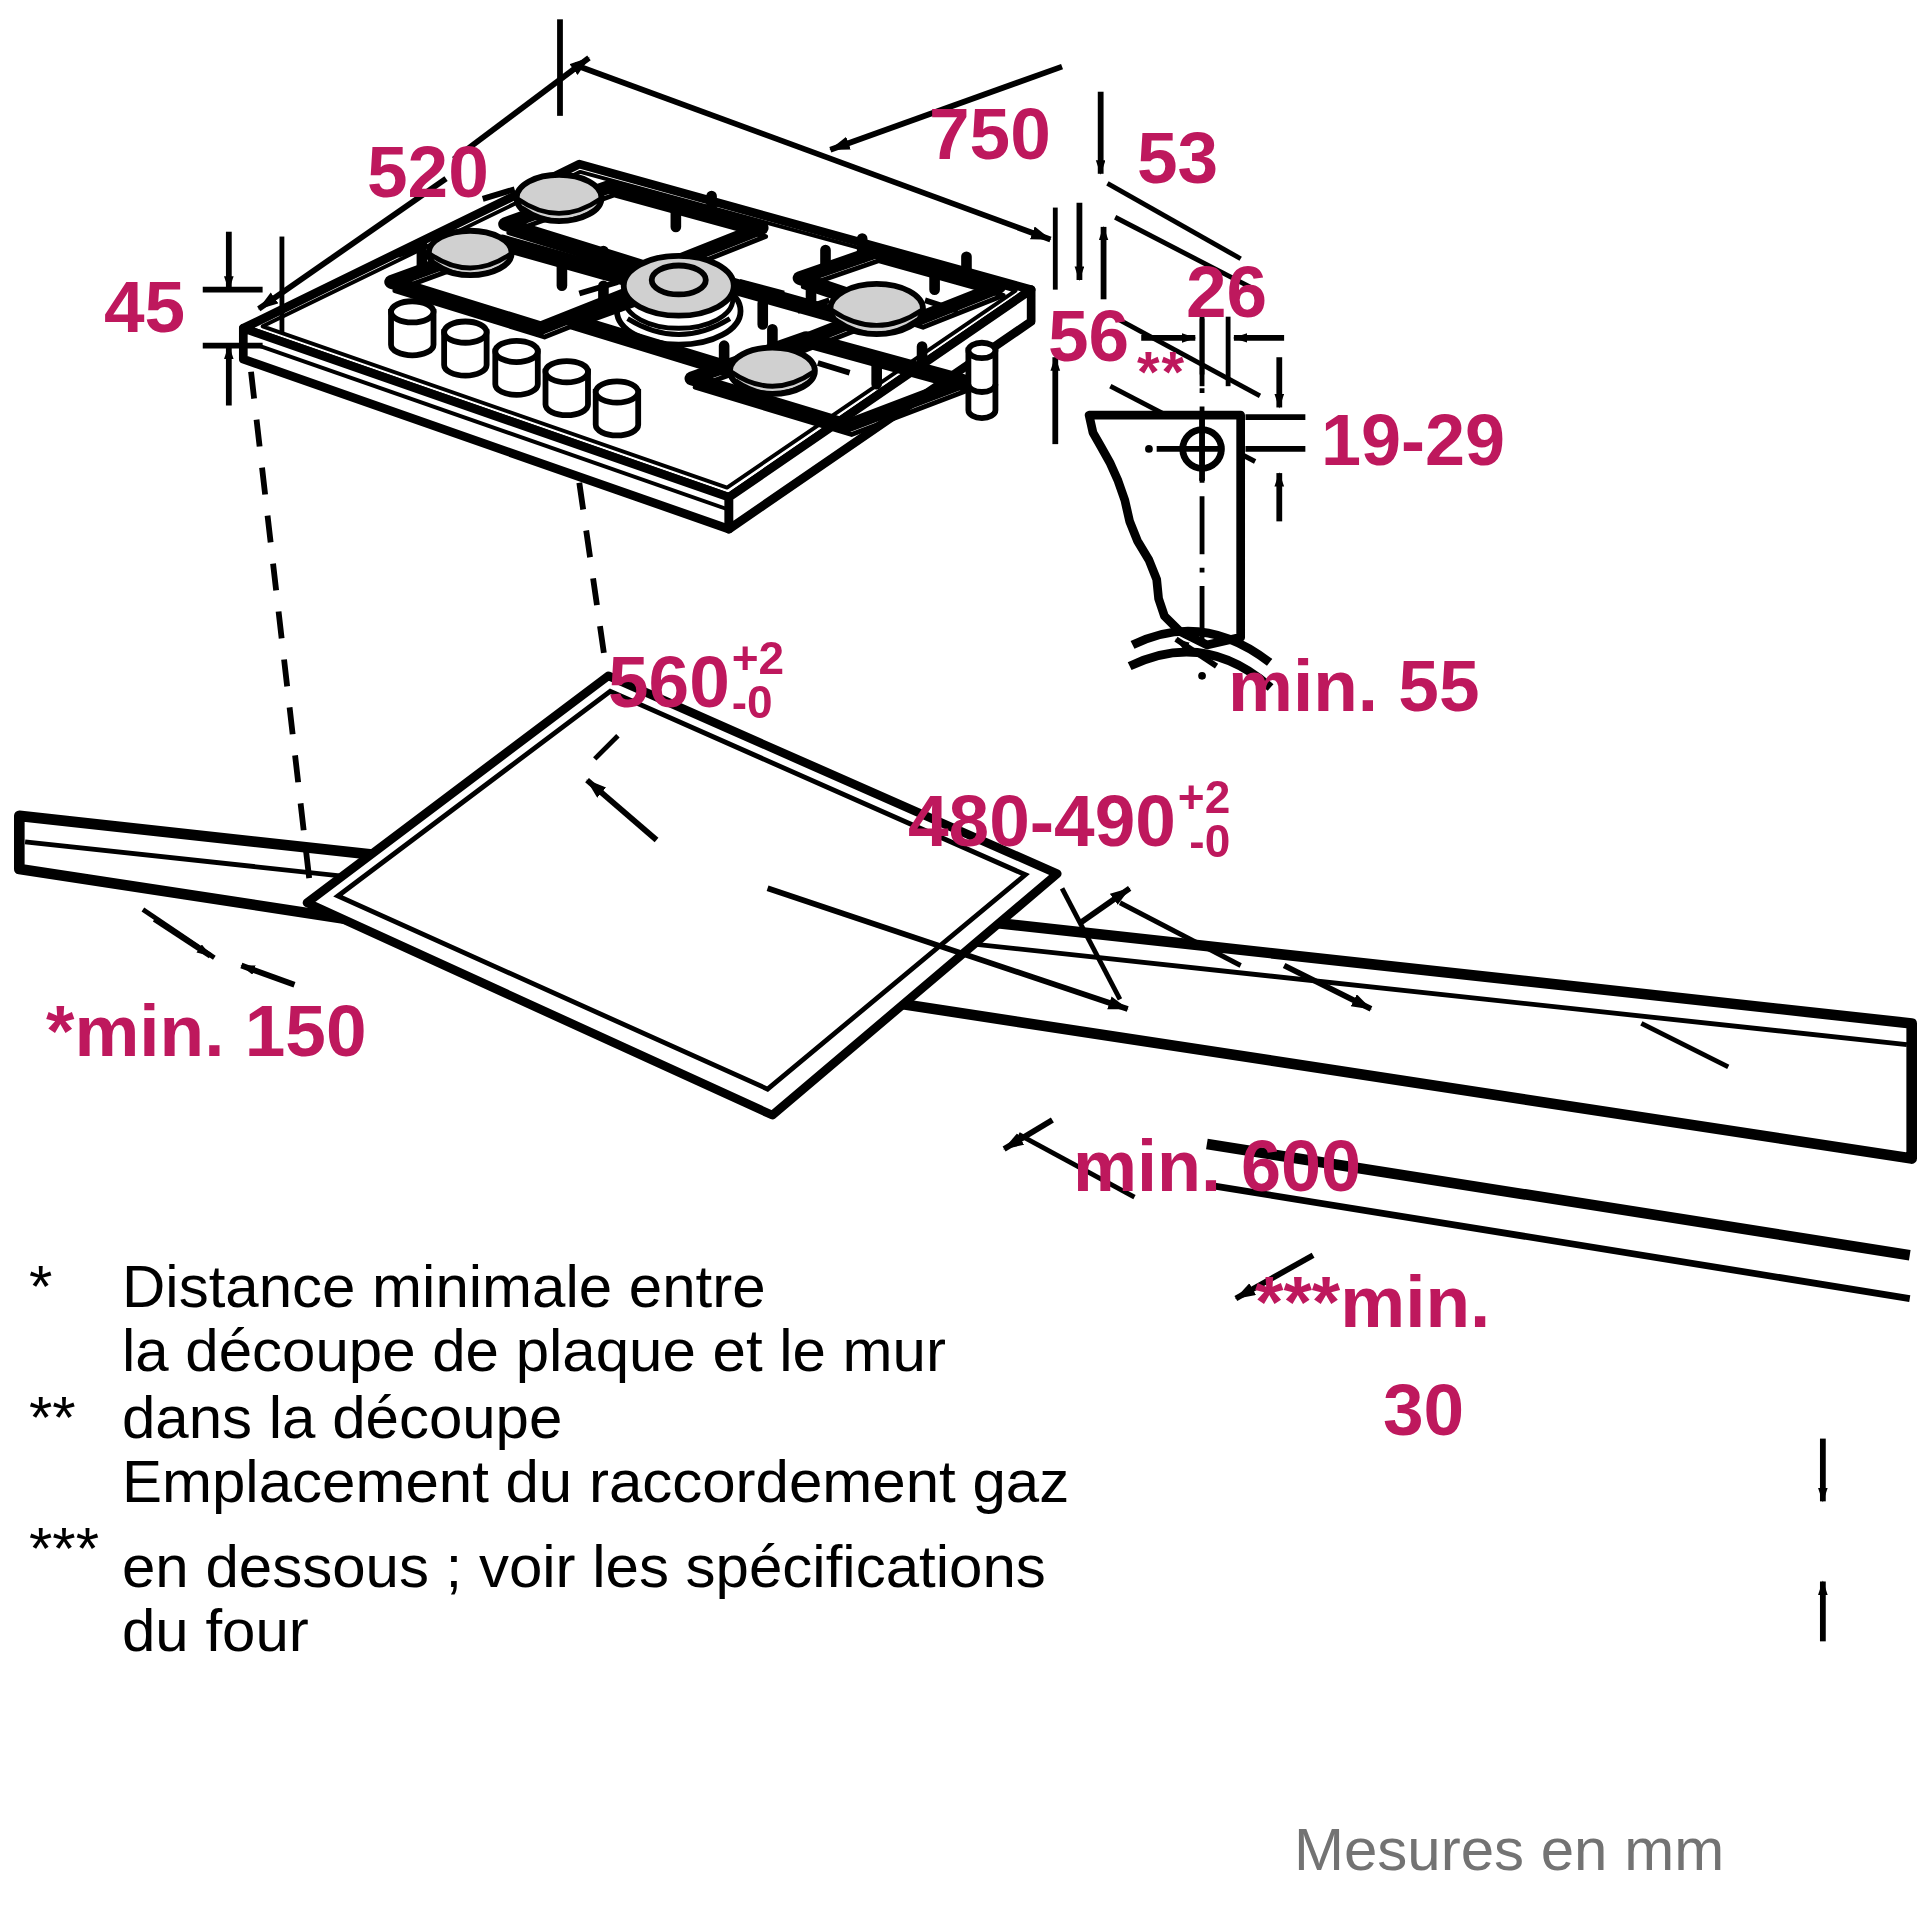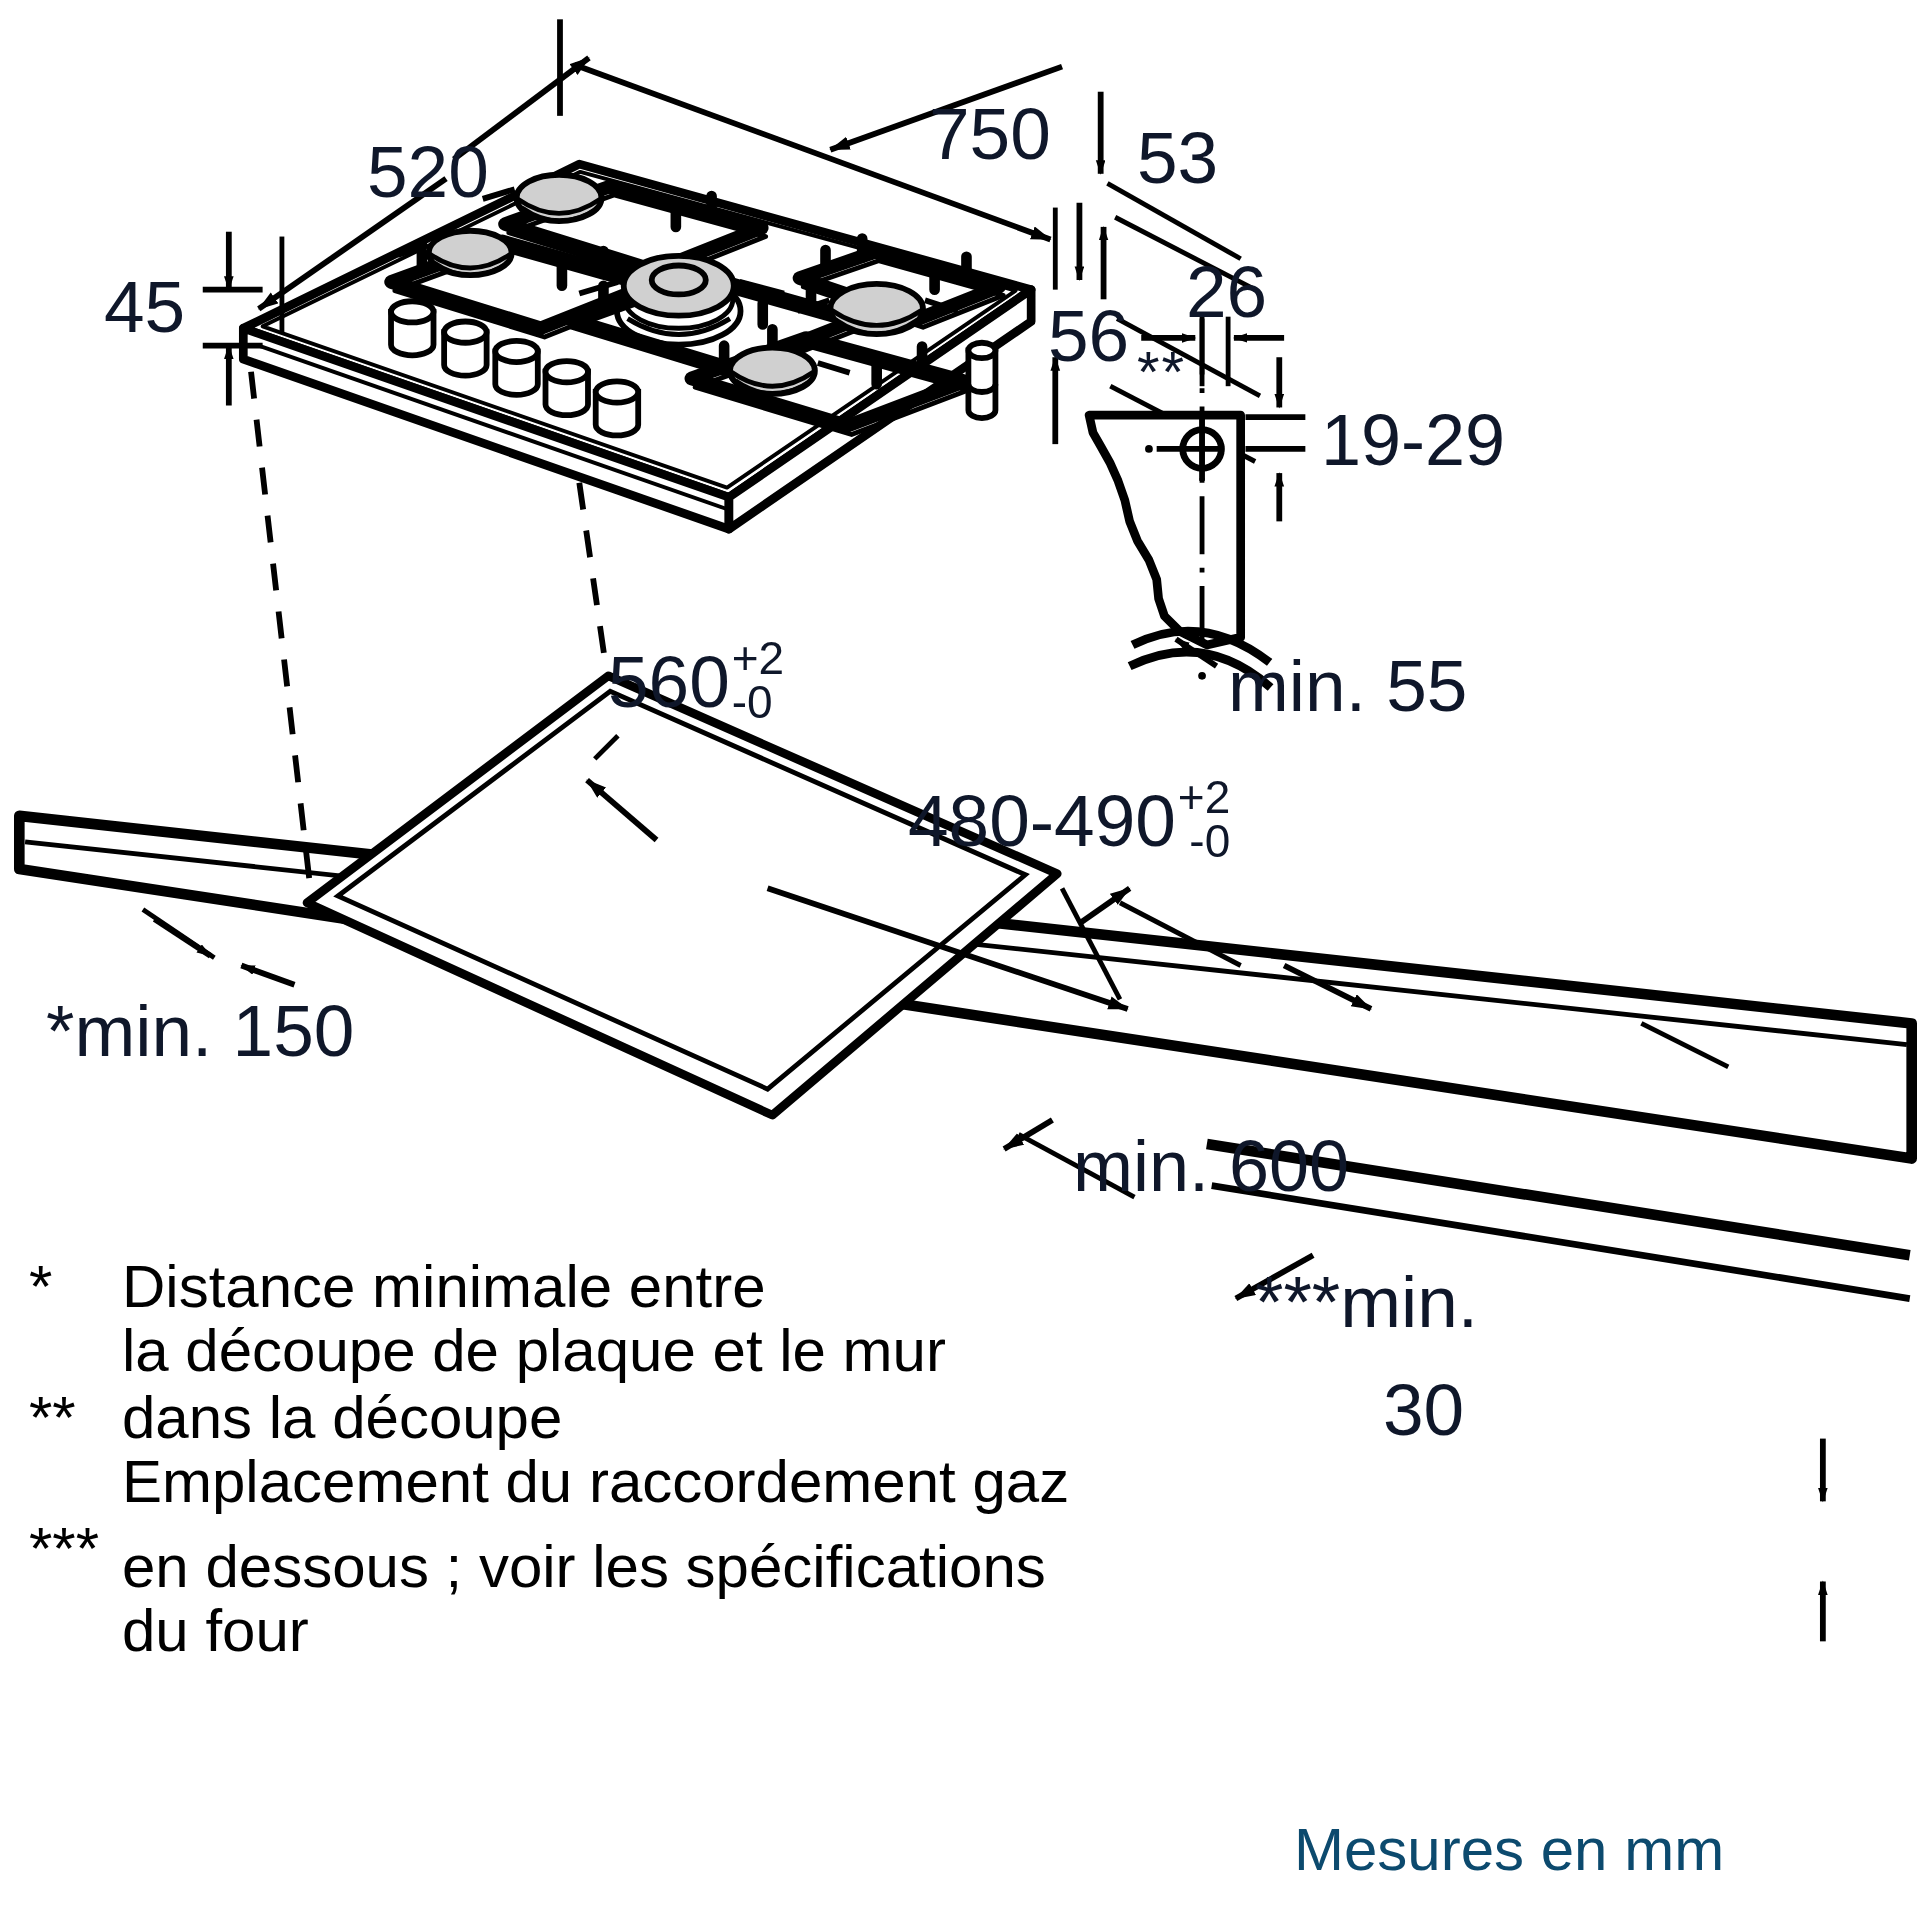--- a/index.html
+++ b/index.html
@@ -17,23 +17,23 @@
   }
   svg.layer {
     position: absolute;
     top: 0;
     left: 0;
     width: 1931px;
     height: 1931px;
   }
   .dimtext {
     position: absolute;
-    color: #0f172a;
+    color: #be185d;
     font-family: "Liberation Sans", sans-serif;
-    font-weight: 400;
+    font-weight: 700;
     white-space: nowrap;
     line-height: 1;
   }
   .tol {
     position: absolute;
     display: inline-block;
     font-size: 46px;
     line-height: 0.95;
     vertical-align: top;
   }
@@ -53,21 +53,21 @@
     width: 93px;
     flex: 0 0 93px;
     font-size: 60px;
   }
   .note-body {
     font-size: 60px;
   }
   .unit-note {
     position: absolute;
     font-size: 60px;
-    color: #0c4a6e;
+    color: #737373;
     white-space: nowrap;
   }
 </style>
 </head>
 <body>
 
 <div id="root">
 
   <svg class="layer" viewBox="0 0 2000 2000">
     <defs>

